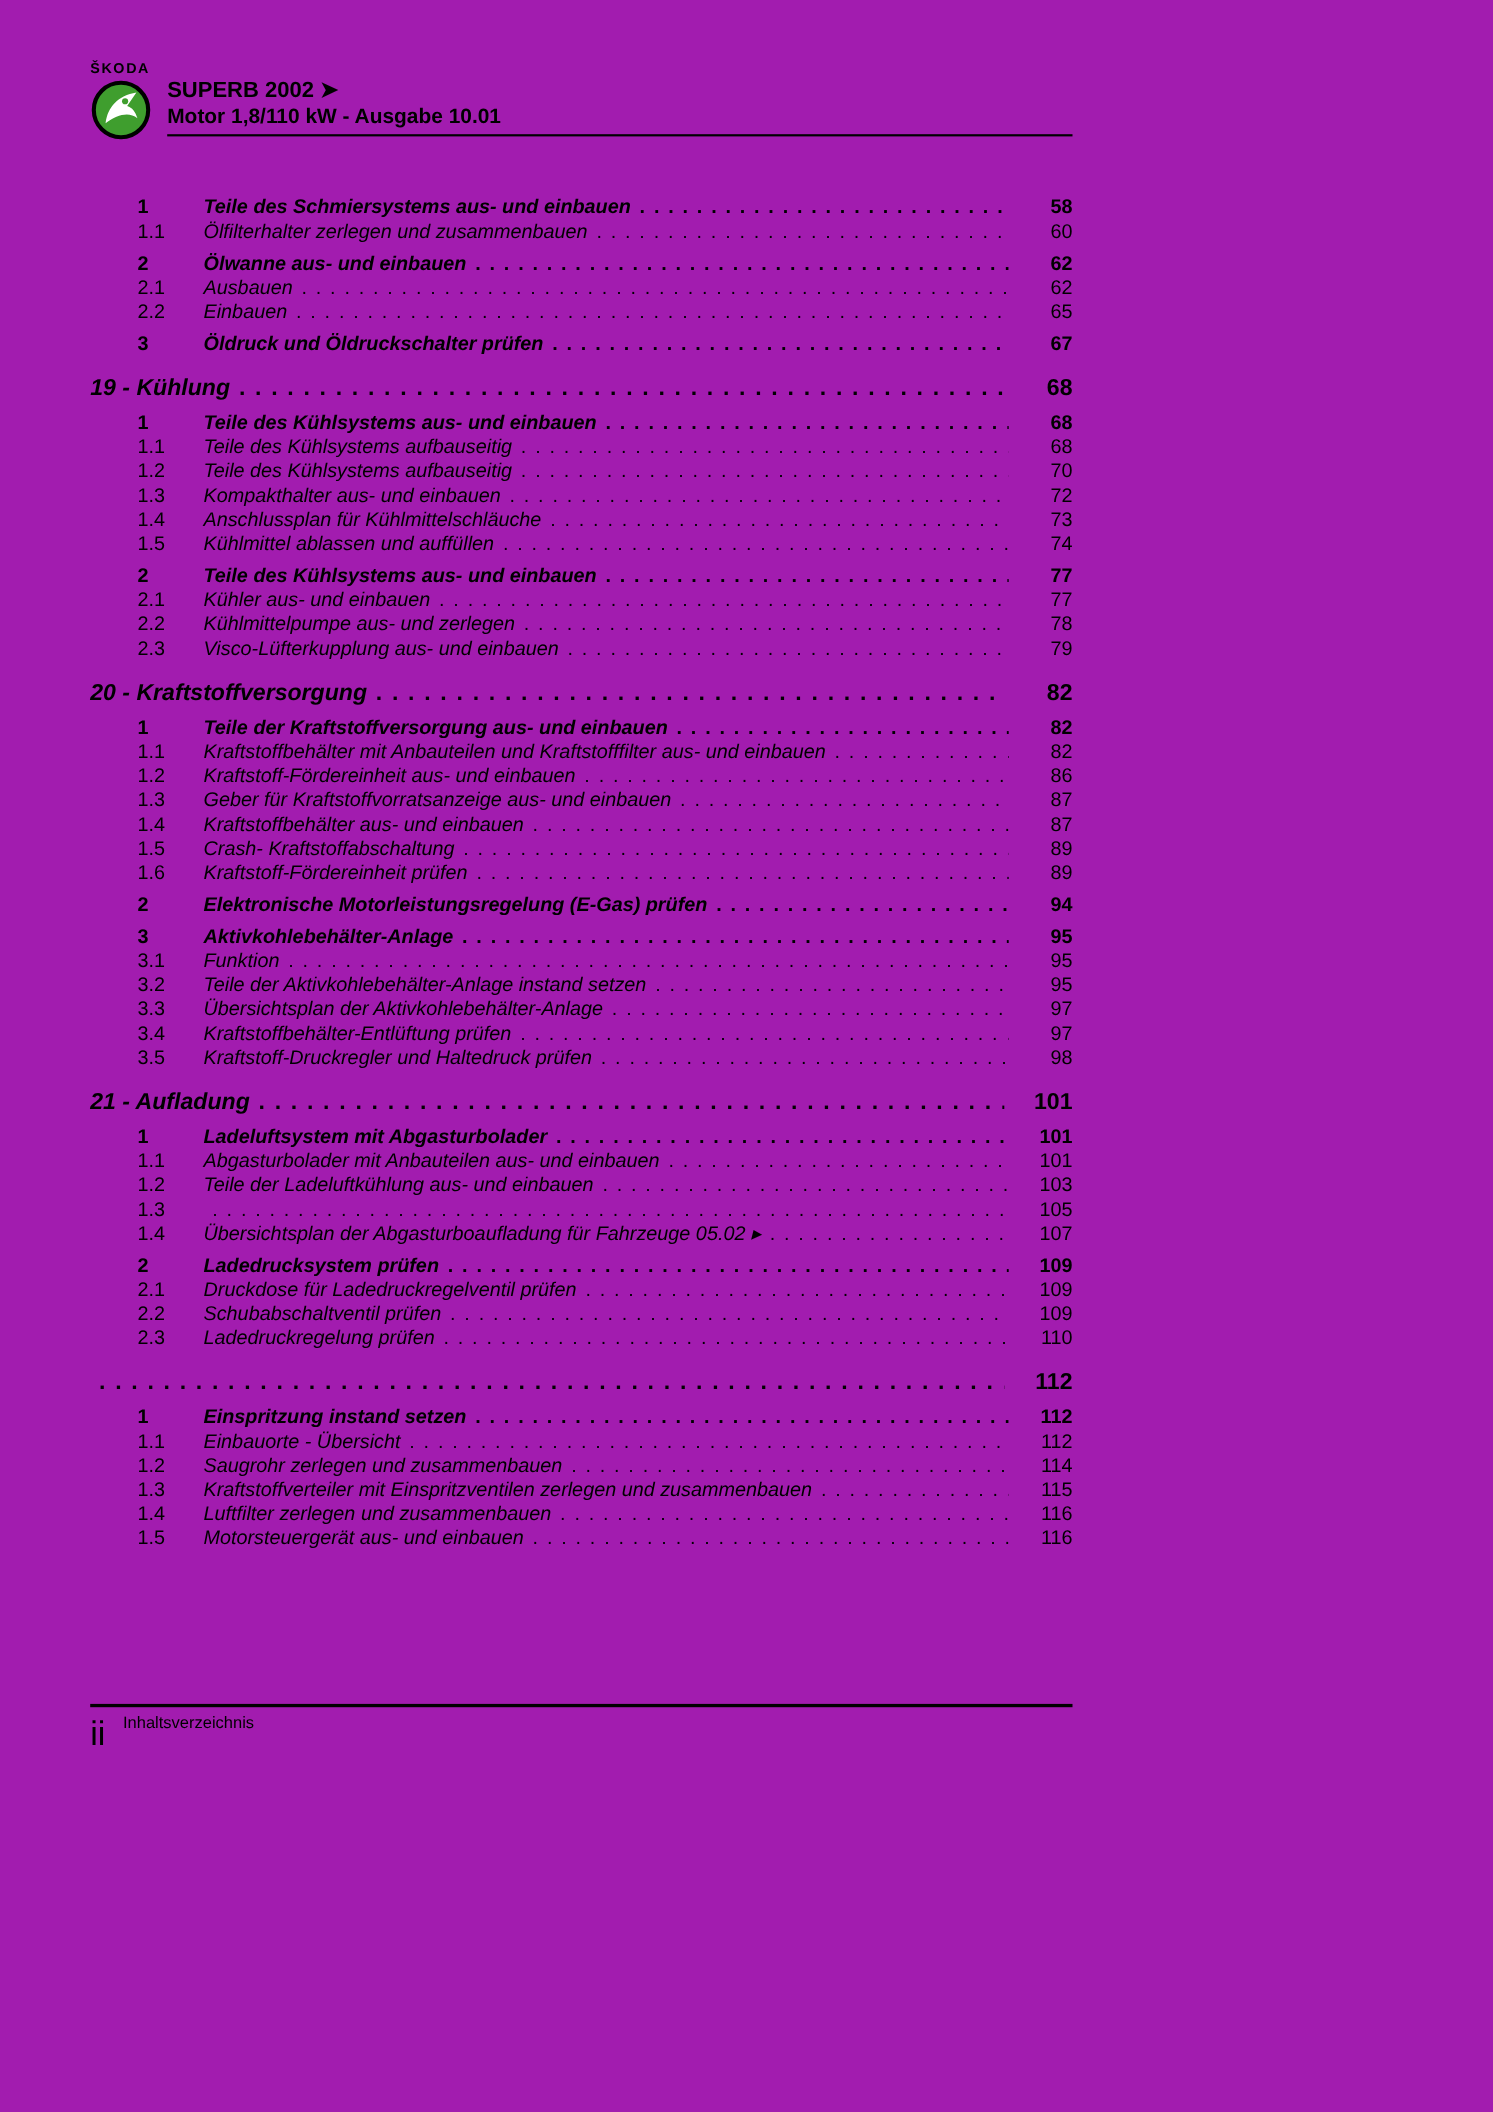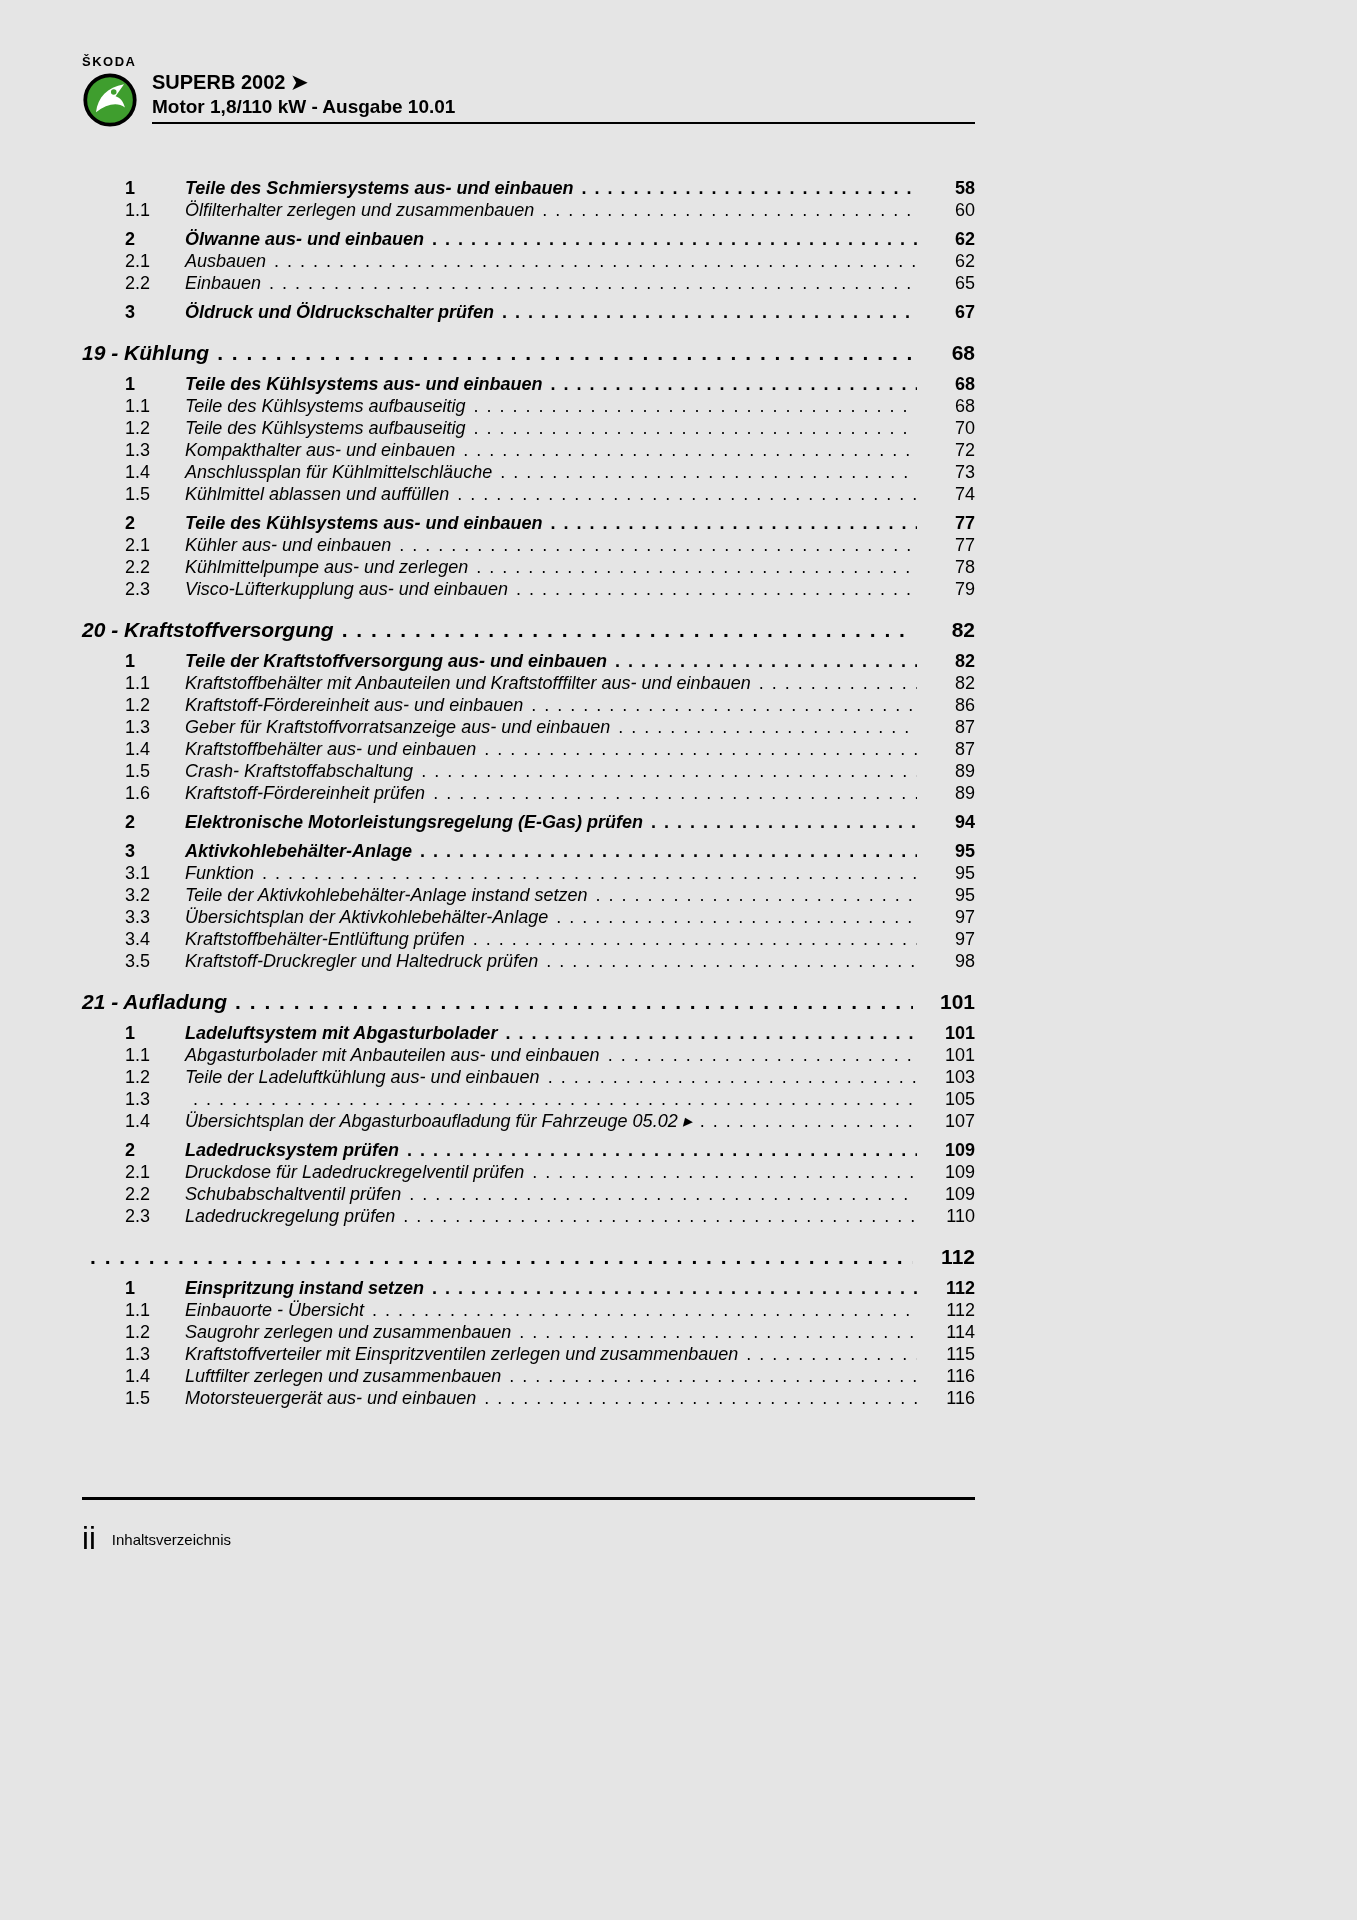--- a/index.html
+++ b/index.html
@@ -1,17 +1,17 @@
 <!DOCTYPE html>
 <html><head>
 <meta charset="utf-8">
 <style>
   html,body{margin:0;padding:0;background:#ffffff;}
   .page{
-    position:relative;width:1357px;height:1920px;background:#e5e5e5;
+    position:relative;width:1357px;height:1920px;background:#a21caf;
     box-sizing:border-box;font-family:"Liberation Sans",sans-serif;color:#000;
     overflow:hidden;
   }
   
   .header{position:absolute;left:82px;top:54px;right:382px;display:flex;align-items:flex-start;}
   .logo-wrap{width:60px;margin-right:10px;flex:0 0 auto;}
   .brand{font-size:13px;font-weight:bold;letter-spacing:1.5px;margin-bottom:3px;}
   svg.logo{width:56px;height:56px;display:block;}
   .header-text{flex:1 1 auto;padding-top:16px;}
   .ht1{font-size:20px;font-weight:bold;line-height:25px;}
@@ -25,21 +25,21 @@
   .title{white-space:nowrap;flex:0 0 auto;font-style:italic;}
   .leader{flex:1 1 auto;overflow:hidden;white-space:nowrap;margin-left:8px;margin-right:10px;min-width:16px;}
   .leader::after{
     content:". . . . . . . . . . . . . . . . . . . . . . . . . . . . . . . . . . . . . . . . . . . . . . . . . . . . . . . . . . . . . . . . . . . . . . . . . . . . . . . . . . . . . . . . . . . . . . . . . . . .";
     letter-spacing:1.5px;
   }
   .page-col{flex:0 0 48px;text-align:right;}
   .chapter-row{display:flex;align-items:baseline;font-size:21px;font-weight:bold;line-height:26px;margin-top:17px;margin-bottom:4px;}
   .chapter-row .page-col{flex:0 0 52px;}
   
-  .footer{position:absolute;left:82px;right:382px;top:1497px;border-top:3px solid #000;padding-top:21px;display:flex;align-items:center;}
+  .footer{position:absolute;left:82px;right:382px;top:1549px;border-top:3px solid #000;padding-top:6px;display:flex;align-items:flex-start;}
   .pageno{font-size:31px;line-height:36px;}
   .footlabel{font-size:15px;margin-left:16px;}
 </style>
 </head>
 <body>
 
 <div class="page">
 
   <div class="header">
     <div class="logo-wrap">

